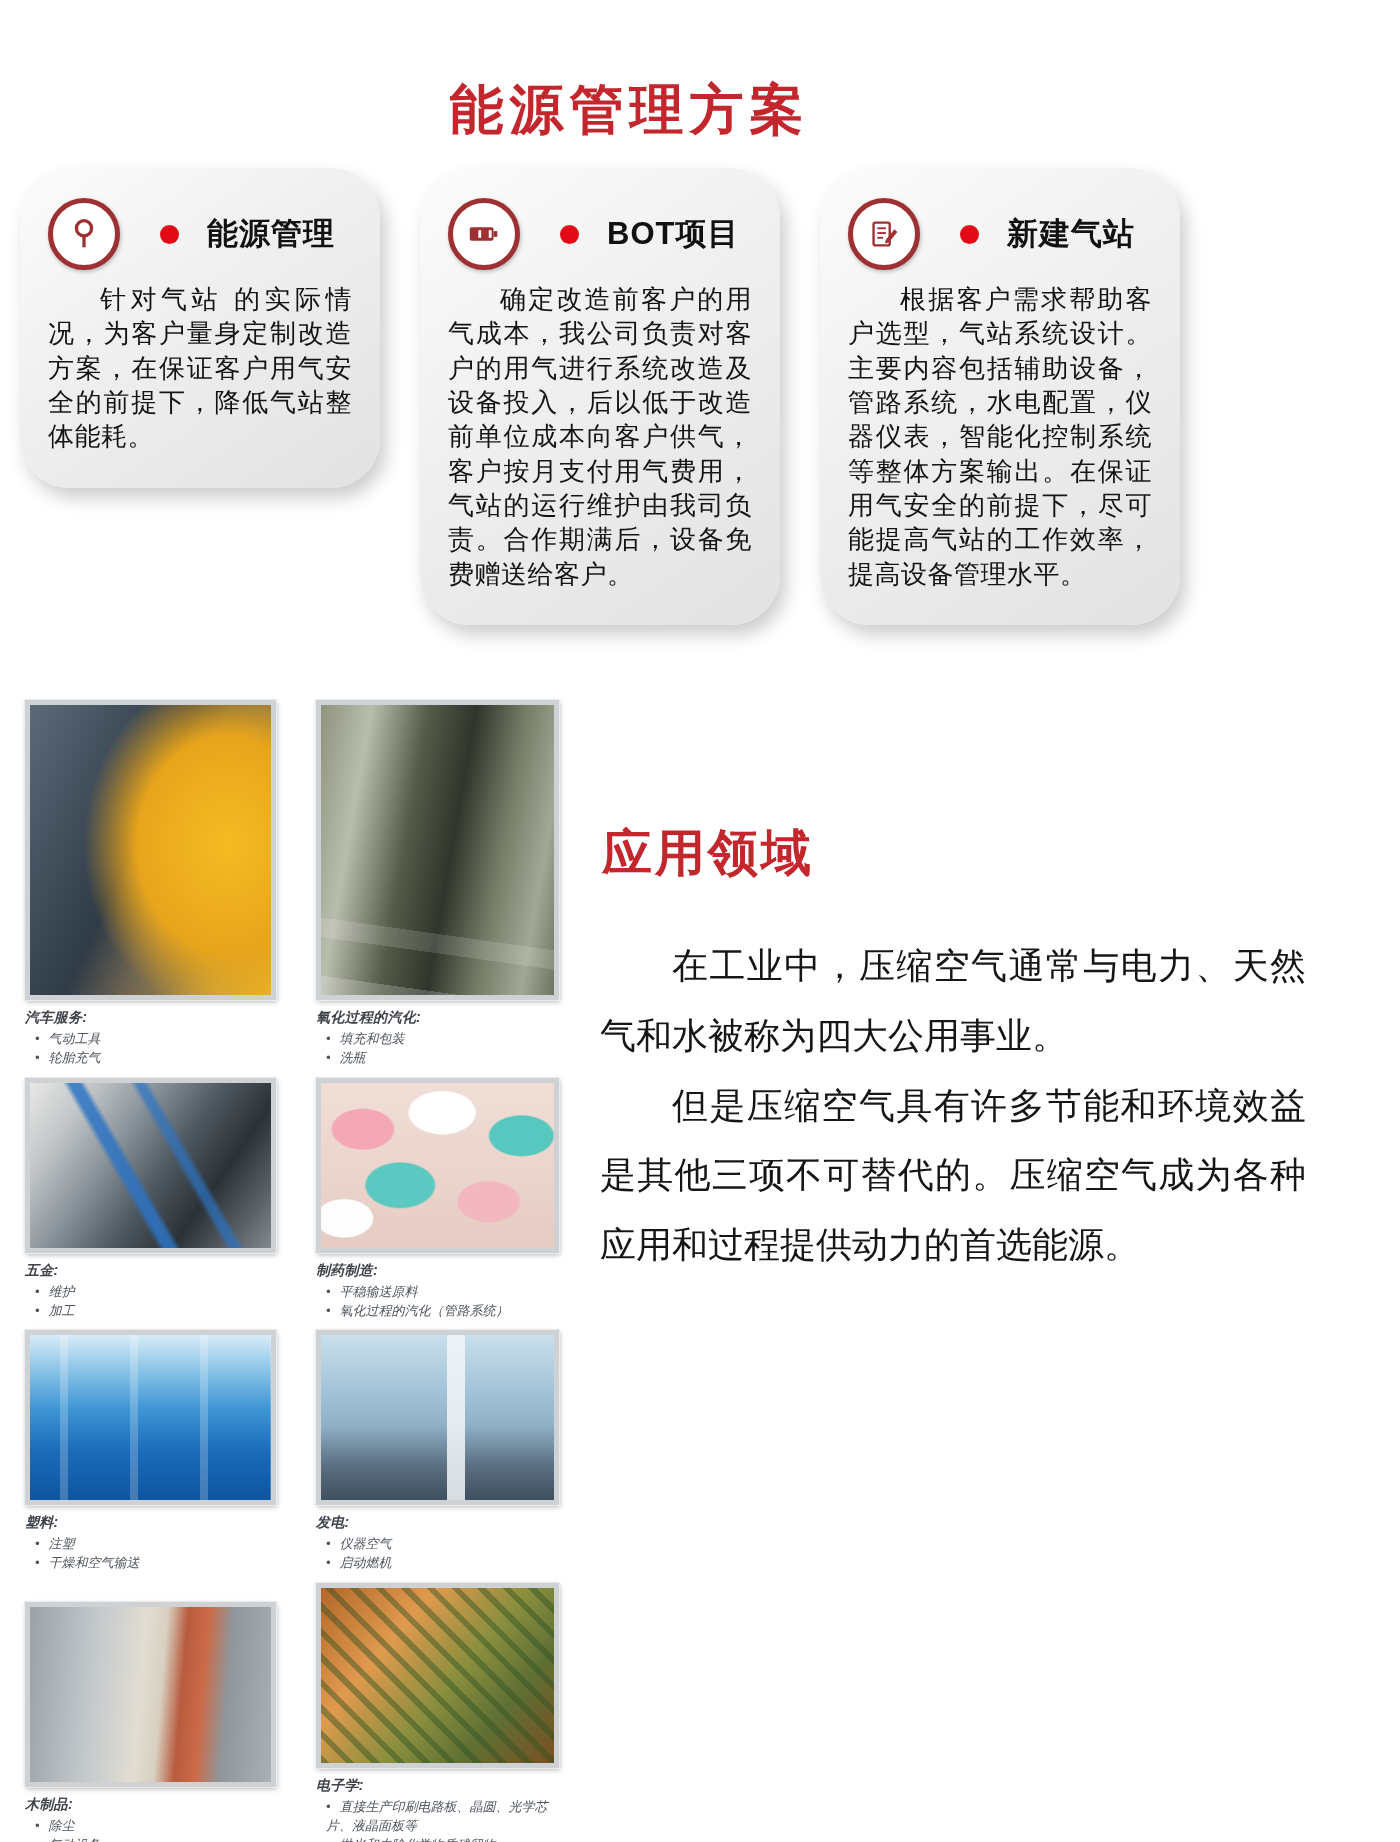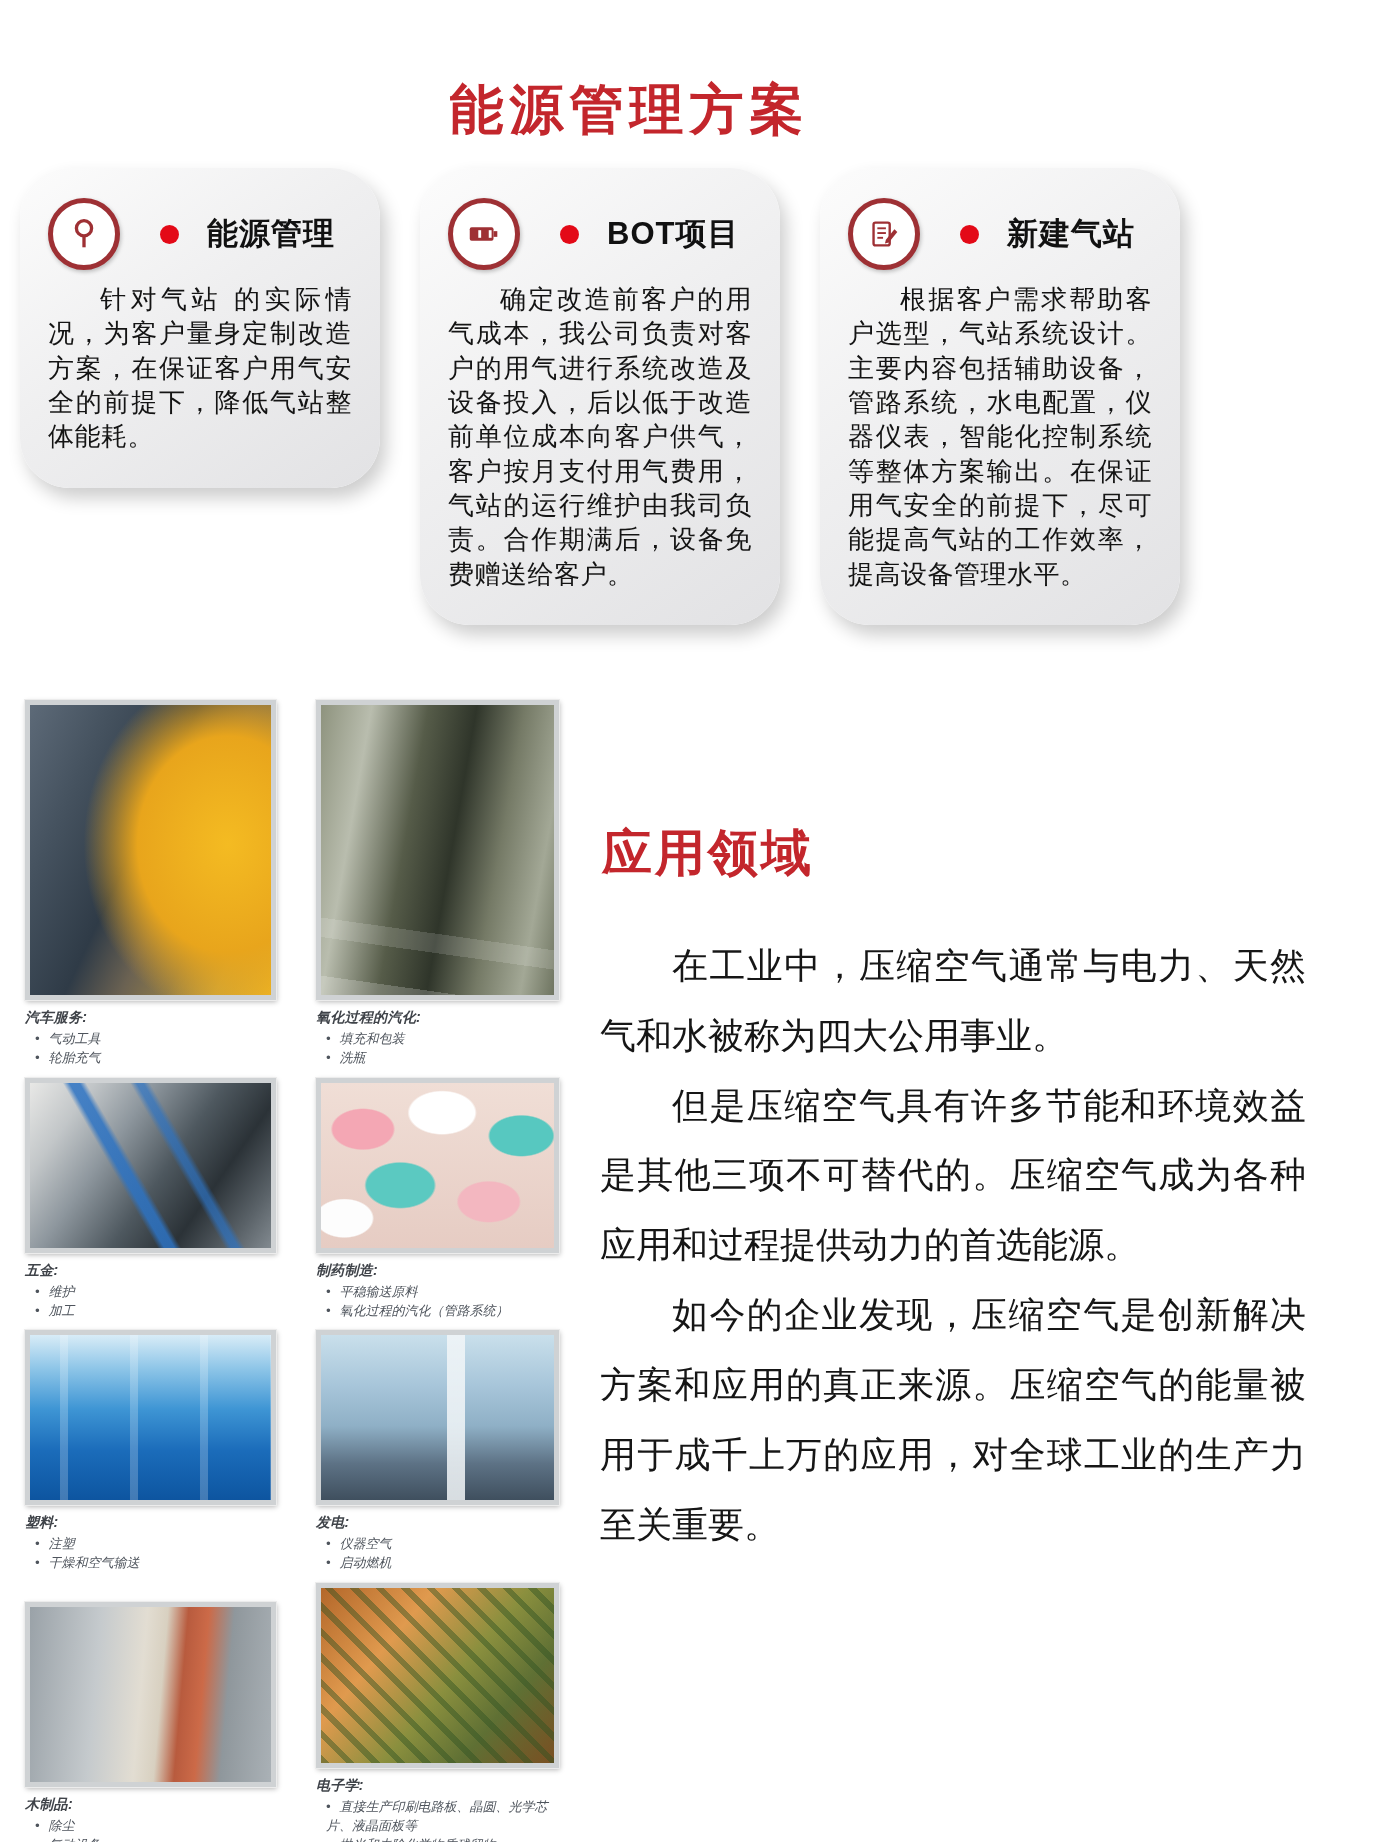--- a/index.html
+++ b/index.html
@@ -240,15 +240,14 @@
     </figure>
   </div>
 
 </div>
 
 <div class="apply">
   <h2 class="apply-title">应用领域</h2>
   <div class="apply-text">
     <p>在工业中，压缩空气通常与电力、天然气和水被称为四大公用事业。</p>
     <p>但是压缩空气具有许多节能和环境效益是其他三项不可替代的。压缩空气成为各种应用和过程提供动力的首选能源。</p>
-    <p>如今的企业发现，压缩空气是创新解决方案和应用的真正来源。压缩空气的能量被用于成千上万的应用，对全球工业的生产力至关重要。</p>
   </div>
 </div>
 
 </body></html>

